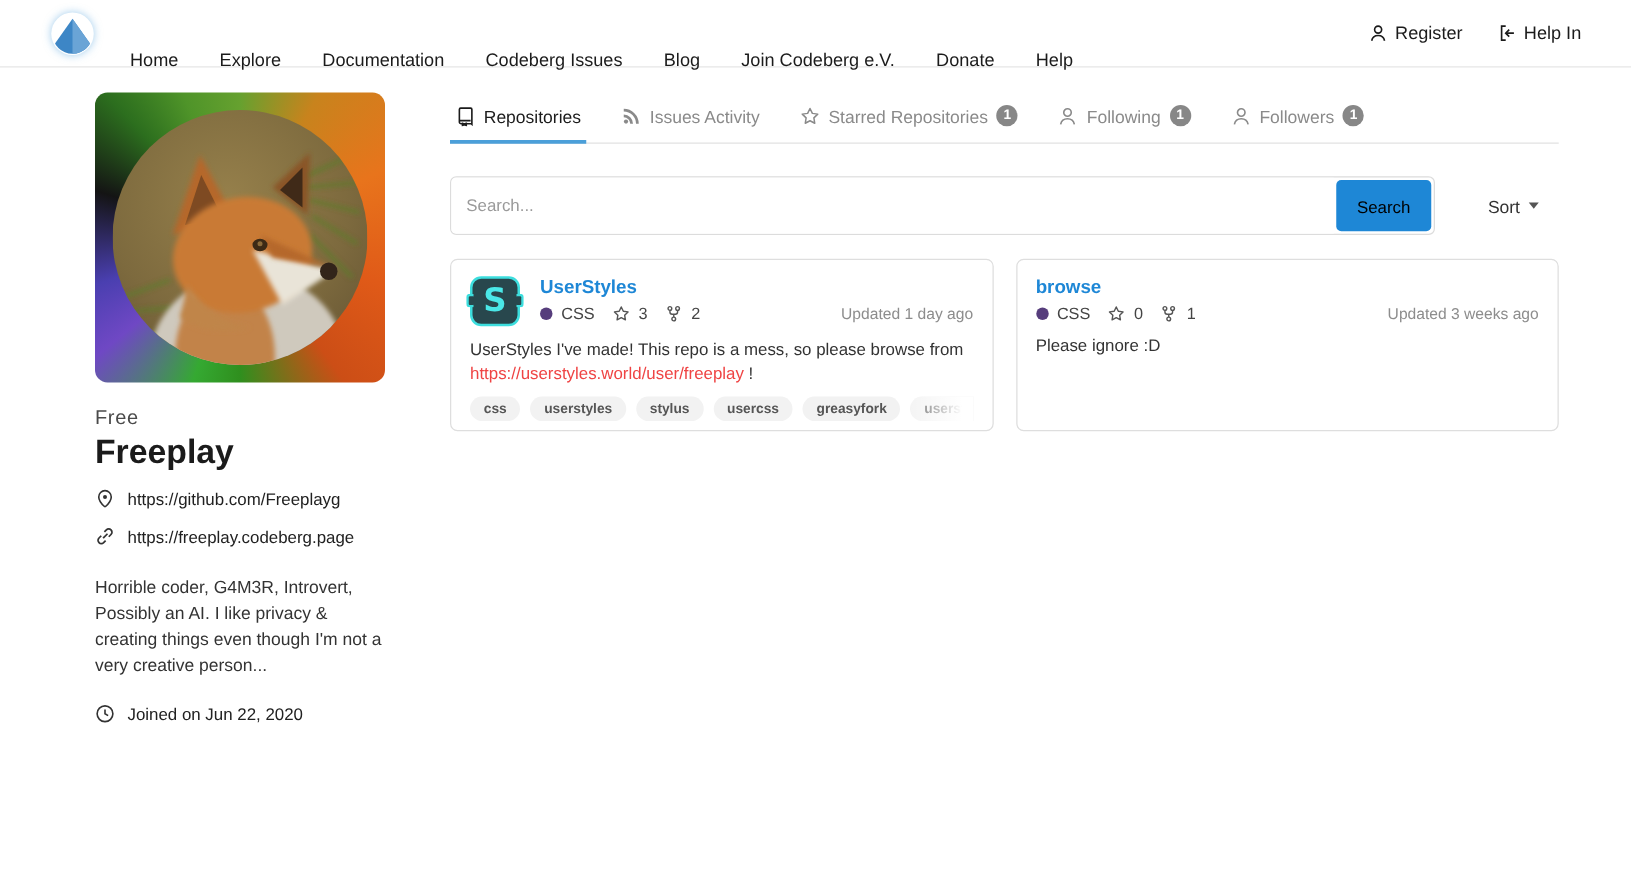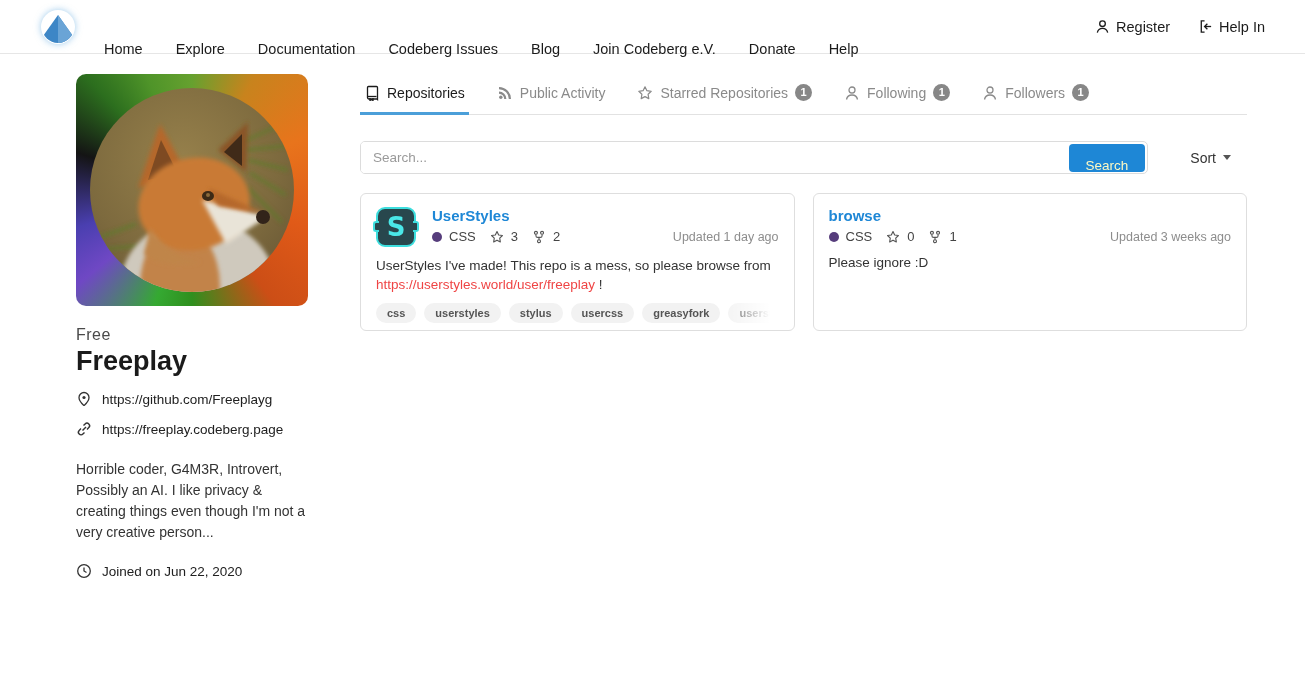--- a/index.html
+++ b/index.html
@@ -46,25 +46,25 @@
     color:#8a8a8a; cursor:pointer; border-bottom:3px solid transparent; margin-bottom:-1px; white-space:nowrap; }
   .tab .t-icon { width:16px; height:16px; }
   .tab .t-icon svg { display:block; }
   .tab.active { color:#1b1b1b; border-bottom-color:#4b9fd9; }
   .badge { min-width:17px; height:17px; border-radius:9px; background:#878787; color:#fff;
     font-size:11px; line-height:17px; text-align:center; padding:0 4px; font-weight:600; }
 
   
   .search-row { display:flex; align-items:center; margin-top:26px; }
   .search-group { flex:1; max-width:795px; display:flex; align-items:stretch; border:1px solid #dcdcdc;
-    border-radius:5px; height:33px; background:#fff; overflow:hidden; }
+    border-radius:5px; height:47px; background:#fff; overflow:hidden; }
   .search-input { flex:1; border:none; outline:none; padding:0 12px; font-size:13.5px;
     font-family:inherit; color:#333; }
   .search-input::placeholder { color:#9a9a9a; }
-  .search-btn { margin:2px; border:none; background:#1e87d6; color:#fef9c3; font-size:13.5px;
+  .search-btn { margin:2px; border:none; background:#1e87d6; color:#000000; font-size:13.5px;
     font-family:inherit; padding:14px 17px; border-radius:4px; cursor:pointer; }
   .sort-wrap { margin-left:42px; margin-right:16px; display:flex; align-items:center; gap:7px;
     font-size:14px; color:#333; cursor:pointer; }
   .caret-down { width:0; height:0; border-left:4.5px solid transparent; border-right:4.5px solid transparent;
     border-top:5px solid #555; display:inline-block; }
 
   
   .cards { margin-top:19px; display:grid; grid-template-columns:1fr 1fr; gap:18px; }
   .card { border:1px solid #dedede; border-radius:6px; background:#fff; padding:13px 15px; height:138px; overflow:hidden; }
   .card-head { display:flex; gap:16px; }
@@ -239,21 +239,21 @@
         <span>Repositories</span>
       </div>
       <div class="tab">
         <span class="t-icon">
           <svg width="16" height="16" viewBox="0 0 16 16" fill="#8a8a8a">
             <circle cx="3.8" cy="12.2" r="1.7"></circle>
             <path d="M2 6.6v2.2A5.2 5.2 0 017.2 14h2.2A7.4 7.4 0 002 6.6z"></path>
             <path d="M2 2v2.2A9.8 9.8 0 0111.8 14H14A12 12 0 002 2z"></path>
           </svg>
         </span>
-        <span>Public Activity</span>
+        <span>Issues Activity</span>
       </div>
       <div class="tab">
         <span class="t-icon">
           <svg width="16" height="16" viewBox="0 0 16 16" fill="none" stroke="#8a8a8a" stroke-width="1.2" stroke-linejoin="round">
             <path d="M8 1.8l1.9 3.9 4.3.6-3.1 3 .7 4.3L8 11.6l-3.8 2 .7-4.3-3.1-3 4.3-.6z"></path>
           </svg>
         </span>
         <span>Starred Repositories</span>
         <span class="badge">1</span>
       </div>

